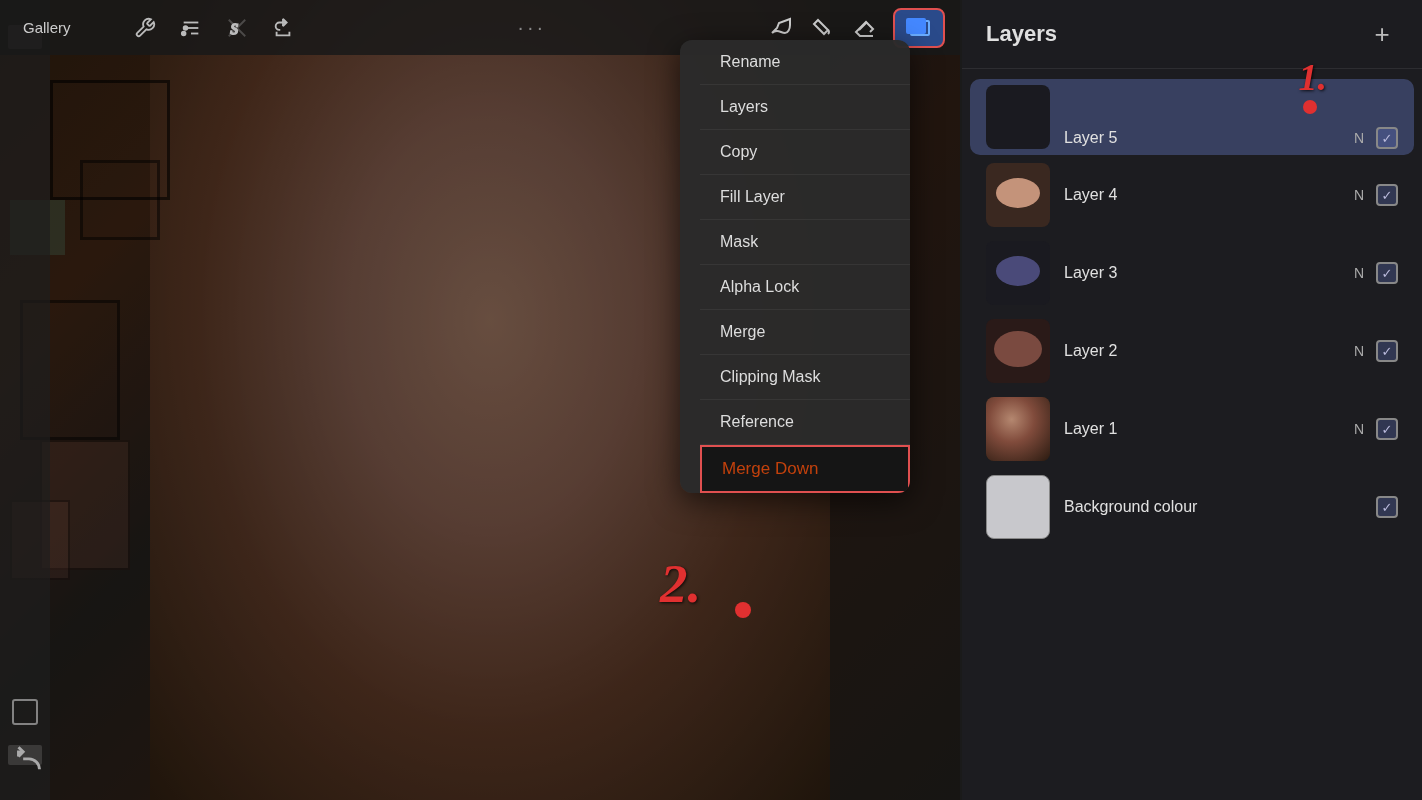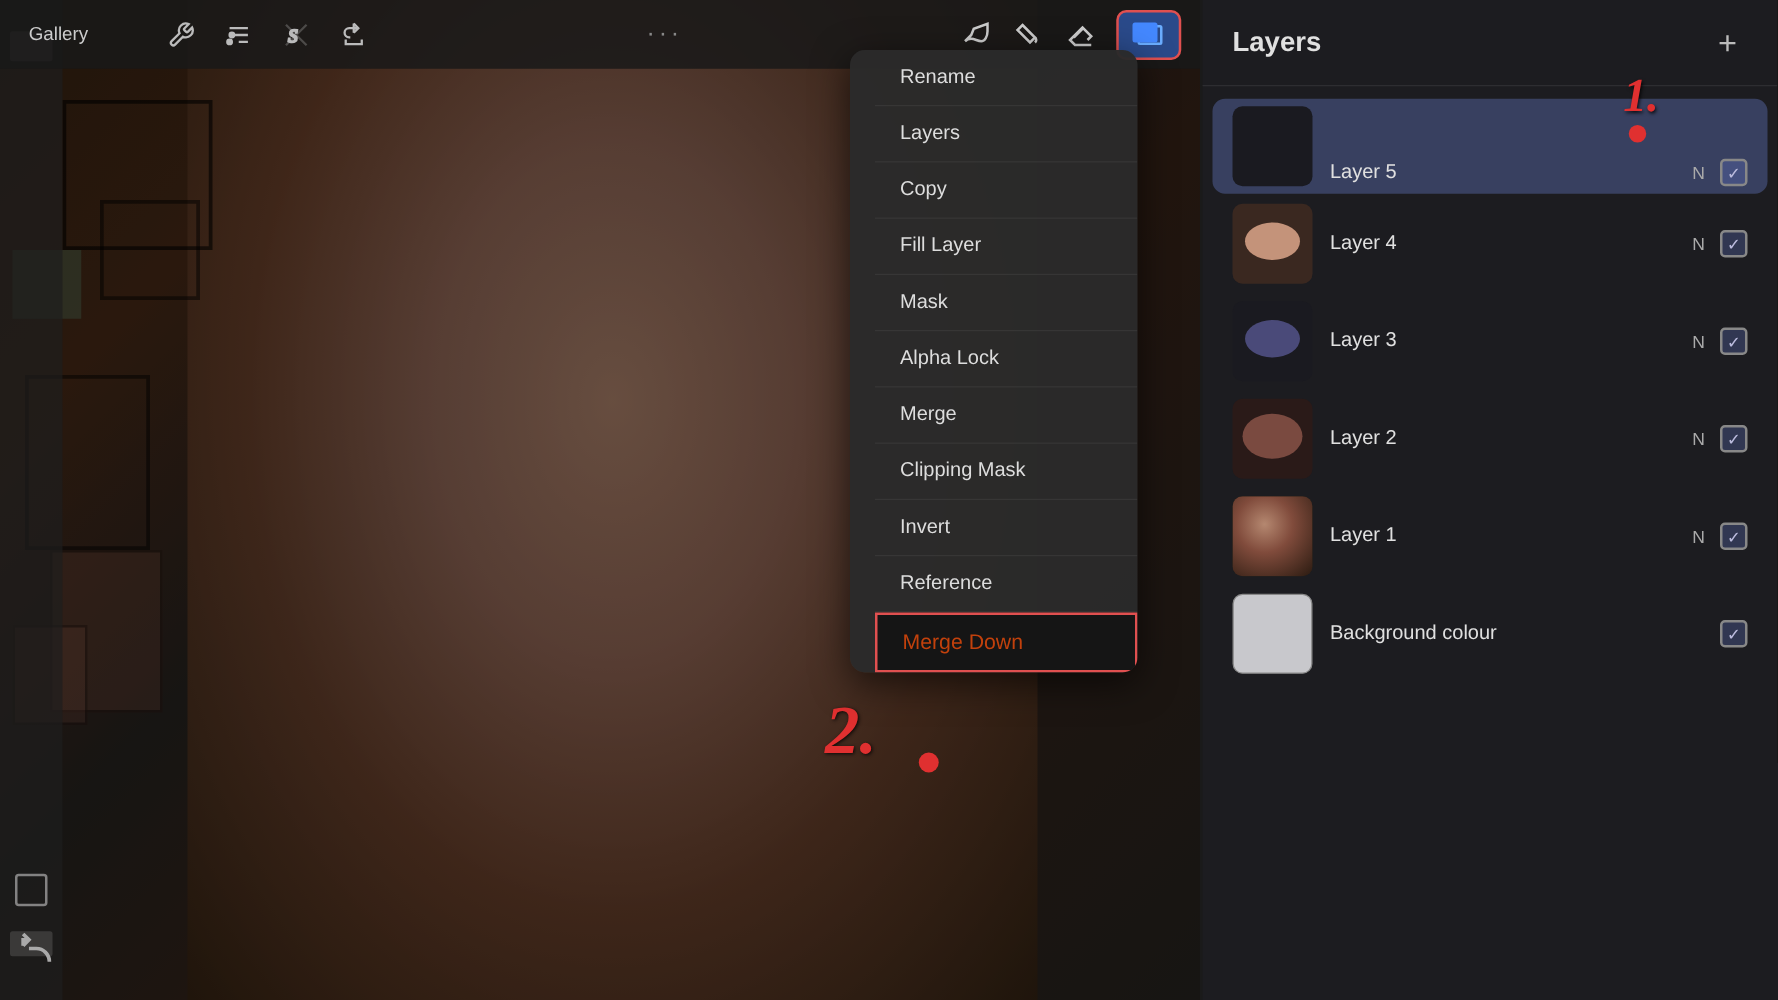--- a/index.html
+++ b/index.html
@@ -519,21 +519,20 @@
 
 <div id="context-menu">
   <div class="menu-item">Rename</div>
   <div class="menu-item">Layers</div>
   <div class="menu-item">Copy</div>
   <div class="menu-item">Fill Layer</div>
   <div class="menu-item">Mask</div>
   <div class="menu-item">Alpha Lock</div>
   <div class="menu-item">Merge</div>
   <div class="menu-item">Clipping Mask</div>
-  <div class="menu-item">Invert</div>
   <div class="menu-item">Reference</div>
   <div class="menu-item highlighted">Merge Down</div>
 </div>
 
 <div id="layers-panel">
   <div class="layers-header">
     <span class="layers-title">Layers</span>
     <div class="add-layer-btn">+</div>
   </div>
 

